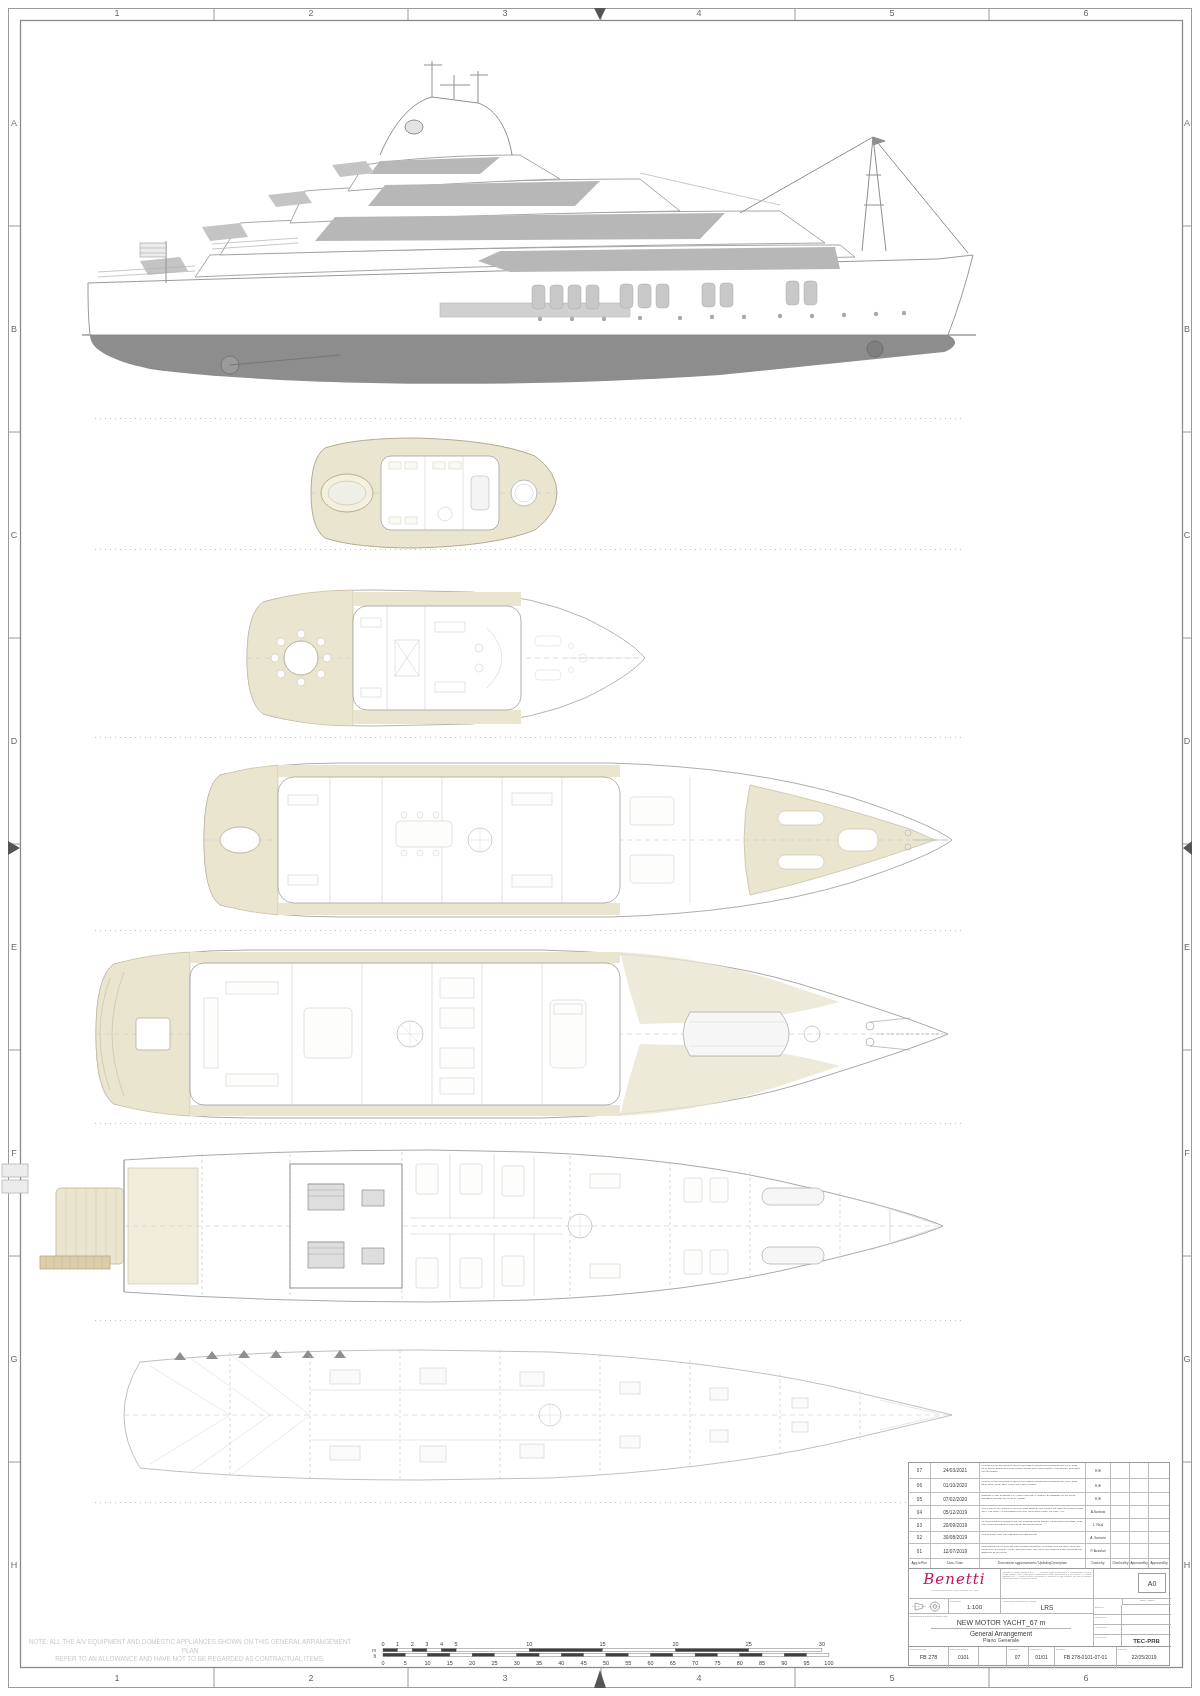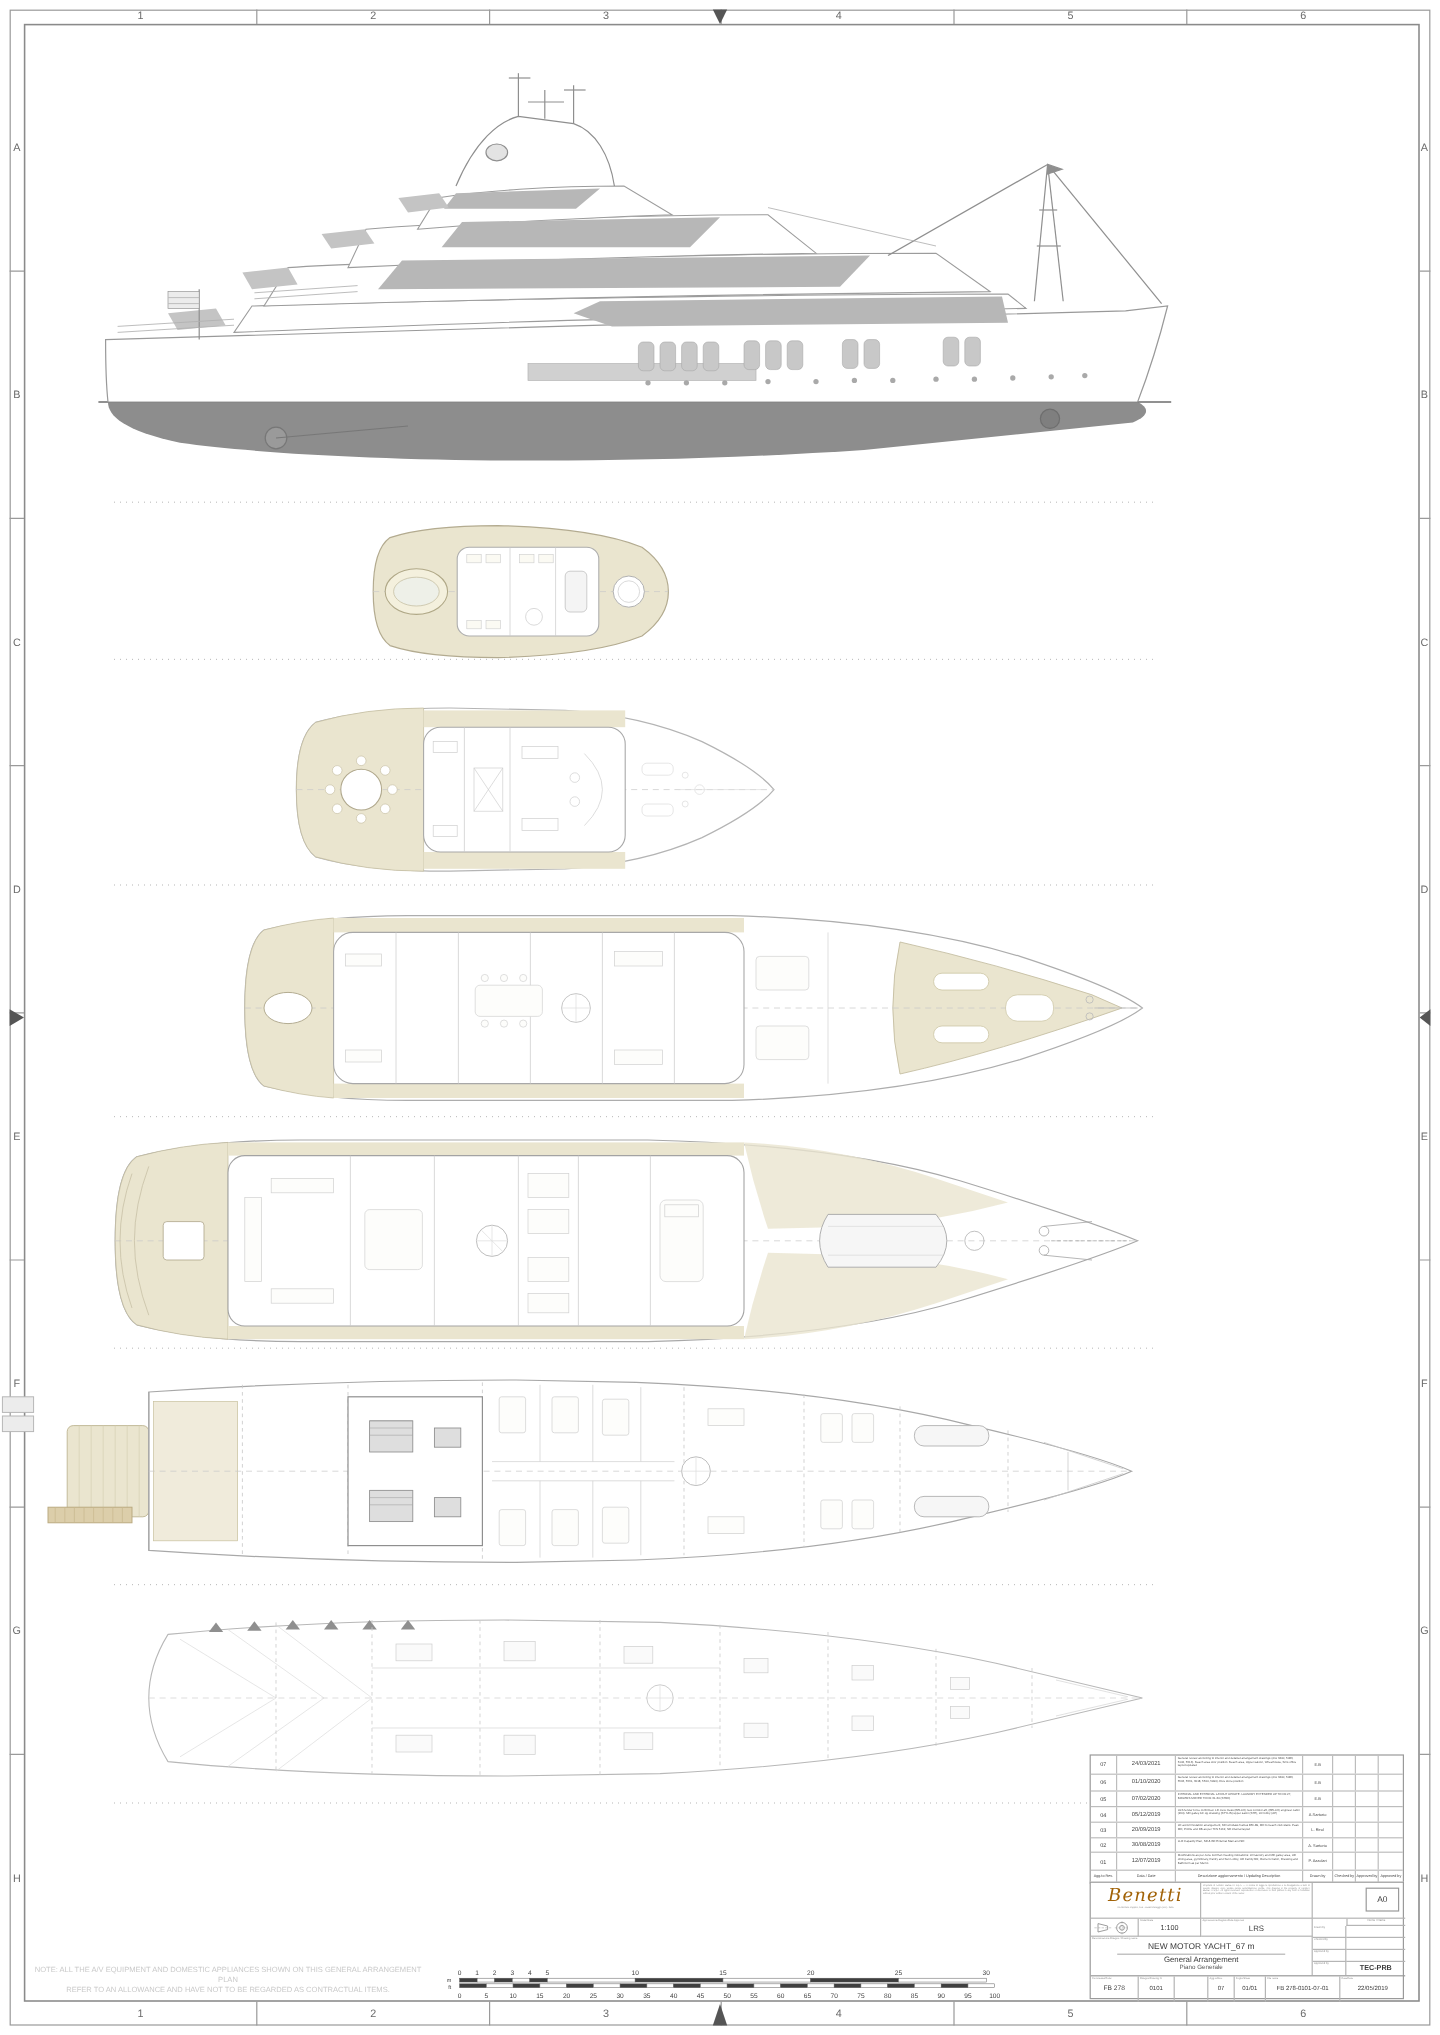--- a/index.html
+++ b/index.html
@@ -25,21 +25,21 @@
   .c-drawn{width:26px;font-size:3.3px;display:flex;align-items:center;justify-content:center;}
   .c-sm{width:19px;}
   .c-sm2{width:20px;}
   .rev-hdr .rev-cell{font-size:3.1px;color:#444;display:flex;align-items:center;justify-content:center;
                      text-align:center;line-height:1.1;}
   
   #title-block{position:absolute;left:908px;top:1568px;width:262px;height:98px;
                border:1px solid #9a9a9a;box-sizing:border-box;background:#fff;color:#555;}
   .tb{position:absolute;box-sizing:border-box;border:0 solid #b5b5b5;}
   .tb-lbl{position:absolute;top:0.5px;left:1px;font-size:2.1px;color:#8a8a8a;line-height:1.1;}
-  .logo{font-family:"DejaVu Serif",serif;font-style:italic;font-size:15px;color:#a16207;
+  .logo{font-family:"DejaVu Serif",serif;font-style:italic;font-size:15px;color:#be185d;
         text-align:center;line-height:1;letter-spacing:1px;}
   .tiny{font-size:1.9px;color:#8a8a8a;line-height:1.2;}
 </style>
 </head>
 <body>
 
 <div id="sheet">
 
   <svg class="abs" style="left:0;top:0" width="1200" height="1696">
     <rect x="8.5" y="8.5" width="1183" height="1679" fill="none" stroke="#9a9a9a" stroke-width="1"></rect>

